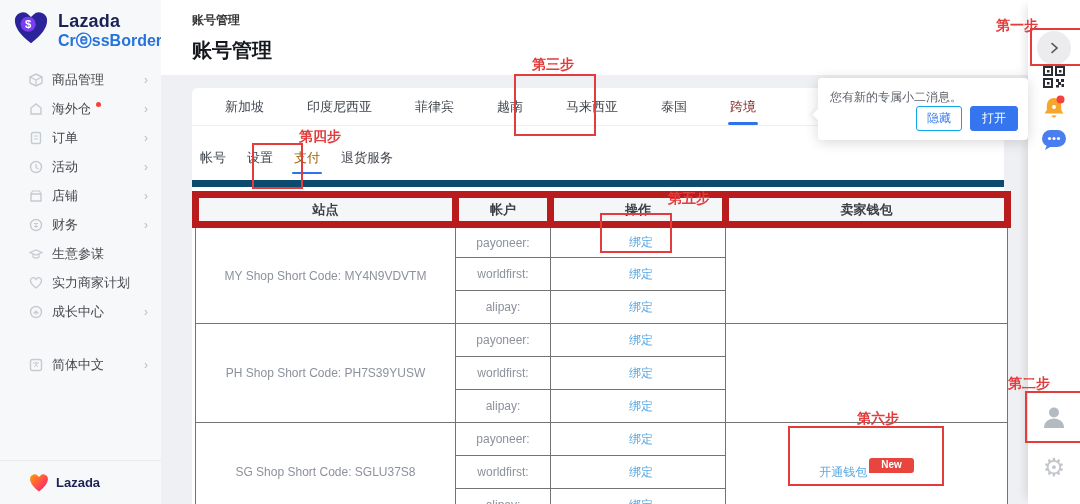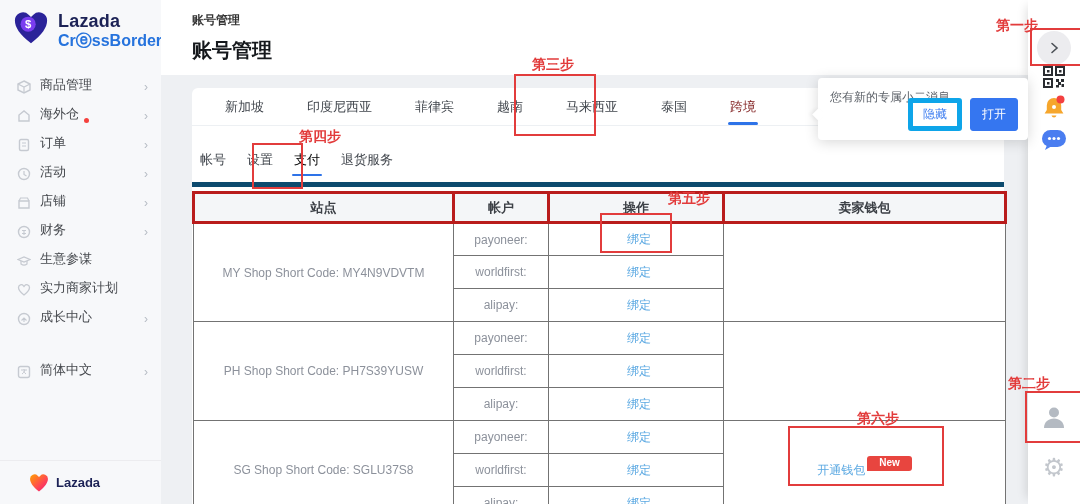--- a/index.html
+++ b/index.html
@@ -10,65 +10,65 @@
   }
 
   
   .sidebar { position:absolute; left:0; top:0; bottom:0; width:161px; background:#f7f8fa; }
   .brand { padding:10px 0 0 12px; display:flex; align-items:flex-start; gap:8px; }
   .brand-heart { width:38px; height:36px; flex:0 0 auto; }
   .brand-text { line-height:1.1; padding-top:2px; }
   .brand-line1 { font-size:18px; font-weight:bold; color:#1c2256; letter-spacing:.2px; }
   .brand-line2 { font-size:16px; font-weight:bold; color:#2673dd; }
   .nav { margin-top:16px; }
-  .nav-item { position:relative; height:29px; display:flex; align-items:flex-end; padding-left:17px; font-size:13px; color:#45484d; cursor:pointer; }
+  .nav-item { position:relative; height:29px; display:flex; align-items:center; padding-left:29px; font-size:13px; color:#45484d; cursor:pointer; }
   .nav-icon { width:14px; height:14px; margin-right:9px; display:inline-flex; }
   .nav-chevron { position:absolute; right:13px; color:#b6bcc4; font-size:12px; }
   .red-dot { width:5px; height:5px; border-radius:50%; background:#f5413d; margin-left:5px; margin-top:-8px; }
   .nav-gap { height:24px; }
   .sidebar-foot { position:absolute; left:0; right:0; bottom:0; height:44px; border-top:1px solid #ececef; display:flex; align-items:center; padding-left:28px; gap:6px; }
   .foot-name { font-size:13px; font-weight:bold; color:#1c2256; }
 
   
   .main { position:absolute; left:161px; right:52px; top:0; bottom:0; background:#fff; }
   .breadcrumb { position:absolute; left:31px; top:12px; font-size:12px; font-weight:bold; color:#333; }
   .page-title { position:absolute; left:31px; top:37px; font-size:20px; font-weight:bold; color:#15181c; }
   .gray-area { position:absolute; left:0; right:0; top:75px; bottom:0; background:#eef0f3; }
   .card { position:absolute; left:31px; top:13px; width:812px; bottom:-10px; background:#fff; border-radius:6px 6px 0 0; }
 
   .country-tabs { display:flex; align-items:center; gap:16px; height:38px; padding:0 8px; border-bottom:1px solid #edf0f3; }
   .ctab { font-size:13px; color:#41464d; cursor:pointer; height:100%; display:flex; align-items:center; position:relative; padding:0 2px;margin-left:23px; }
   .ctab.active { color:#7f1d1d; }
   .ctab.active::after { content:""; position:absolute; left:0; right:0; bottom:0; height:3px; background:#2e73e8; border-radius:2px; }
 
-  .subtabs { display:flex; align-items:flex-end; gap:17px; height:61px; padding:0 6px 9px 6px; border-bottom:5px solid #0c4a6e; }
+  .subtabs { display:flex; align-items:flex-end; gap:17px; height:61px; padding:0 6px 9px 6px; border-bottom:7px solid #0c4a6e; }
   .stab { font-size:13px; color:#41464d; cursor:pointer; position:relative; padding:0 2px 4px 2px; }
-  .stab.active { color:#000000; }
+  .stab.active { color:#a16207; }
   .stab.active::after { content:""; position:absolute; left:0; right:0; bottom:-3px; height:2px; background:#2e73e8; border-radius:2px; }
 
   table.acct { width:812px; border-collapse:collapse; margin-top:4px; table-layout:fixed; }
-  table.acct th { height:30px; background:#f4f6f8; font-size:13px; color:#3c4046; font-weight:bold; border:3px solid #b91c1c; }
+  table.acct th { height:30px; background:#f4f6f8; font-size:13px; color:#3c4046; font-weight:bold; border:7px solid #b91c1c; }
   table.acct td { height:33px; text-align:center; font-size:12px; color:#8c919b; border:1px solid #737373; background:#fff; }
   td.site-cell { font-size:12.5px; color:#8c919b; }
   a.bind-link { color:#5aa8e2; text-decoration:none; font-size:12px; cursor:pointer;margin-left:6px; }
   .wallet-link { color:#5aa8e2; font-size:12px; cursor:pointer; white-space:nowrap; }
   .new-badge { display:inline-block; background:#e8453f; color:#fff; font-size:10px; font-weight:bold; line-height:1; padding:2px 12px 3px; border-radius:3px 3px 3px 0; margin-left:2px; transform:translateY(-8px); }
 
   
   .rail { position:absolute; right:0; top:0; bottom:0; width:52px; background:#fff; box-shadow:-7px 0 10px -6px rgba(0,0,0,.14); }
   .rail-btn { position:absolute; left:9px; top:31px; width:34px; height:34px; border-radius:50%; background:#ececef; display:flex; align-items:center; justify-content:center; cursor:pointer; }
   .rail-icon { position:absolute; left:50%; transform:translateX(-50%); cursor:pointer; }
   .gear-glyph { font-size:25px; color:#c3c7cd; line-height:1; }
 
   
   .popup { position:absolute; left:818px; top:78px; width:210px; height:62px; background:#fff; border-radius:4px; box-shadow:0 2px 14px rgba(0,0,0,.16); z-index:30; }
   .popup-tail { position:absolute; left:-4px; top:32px; width:9px; height:9px; background:#fff; transform:rotate(45deg); box-shadow:-2px 2px 4px rgba(0,0,0,.06); }
   .popup-msg { padding:11px 12px 0; font-size:12px; color:#5c6168; }
   .popup-btns { position:absolute; right:10px; bottom:9px; display:flex; gap:8px; }
-  .btn-ghost { border:5px solid #0ea5e9; color:#3f7ef0; background:#fff; border-radius:3px; font-size:12px; padding:3px 10px; cursor:pointer; font-family:inherit; }
+  .btn-ghost { border:1px solid #0ea5e9; color:#3f7ef0; background:#fff; border-radius:3px; font-size:12px; padding:3px 10px; cursor:pointer; font-family:inherit; }
   .btn-primary { border:1px solid #3576f0; color:#fff; background:#3576f0; border-radius:3px; font-size:12px; padding:3px 11px; cursor:pointer; font-family:inherit; }
 
   
   .step-label { position:absolute; color:#e23c3c; font-size:14px; font-weight:bold; font-family:"Liberation Serif", serif; z-index:50; }
   .step-box { position:absolute; border:2px solid #e23c3c; z-index:50; pointer-events:none; }
 </style>
 </head>
 <body>
 
 <div class="sidebar">

